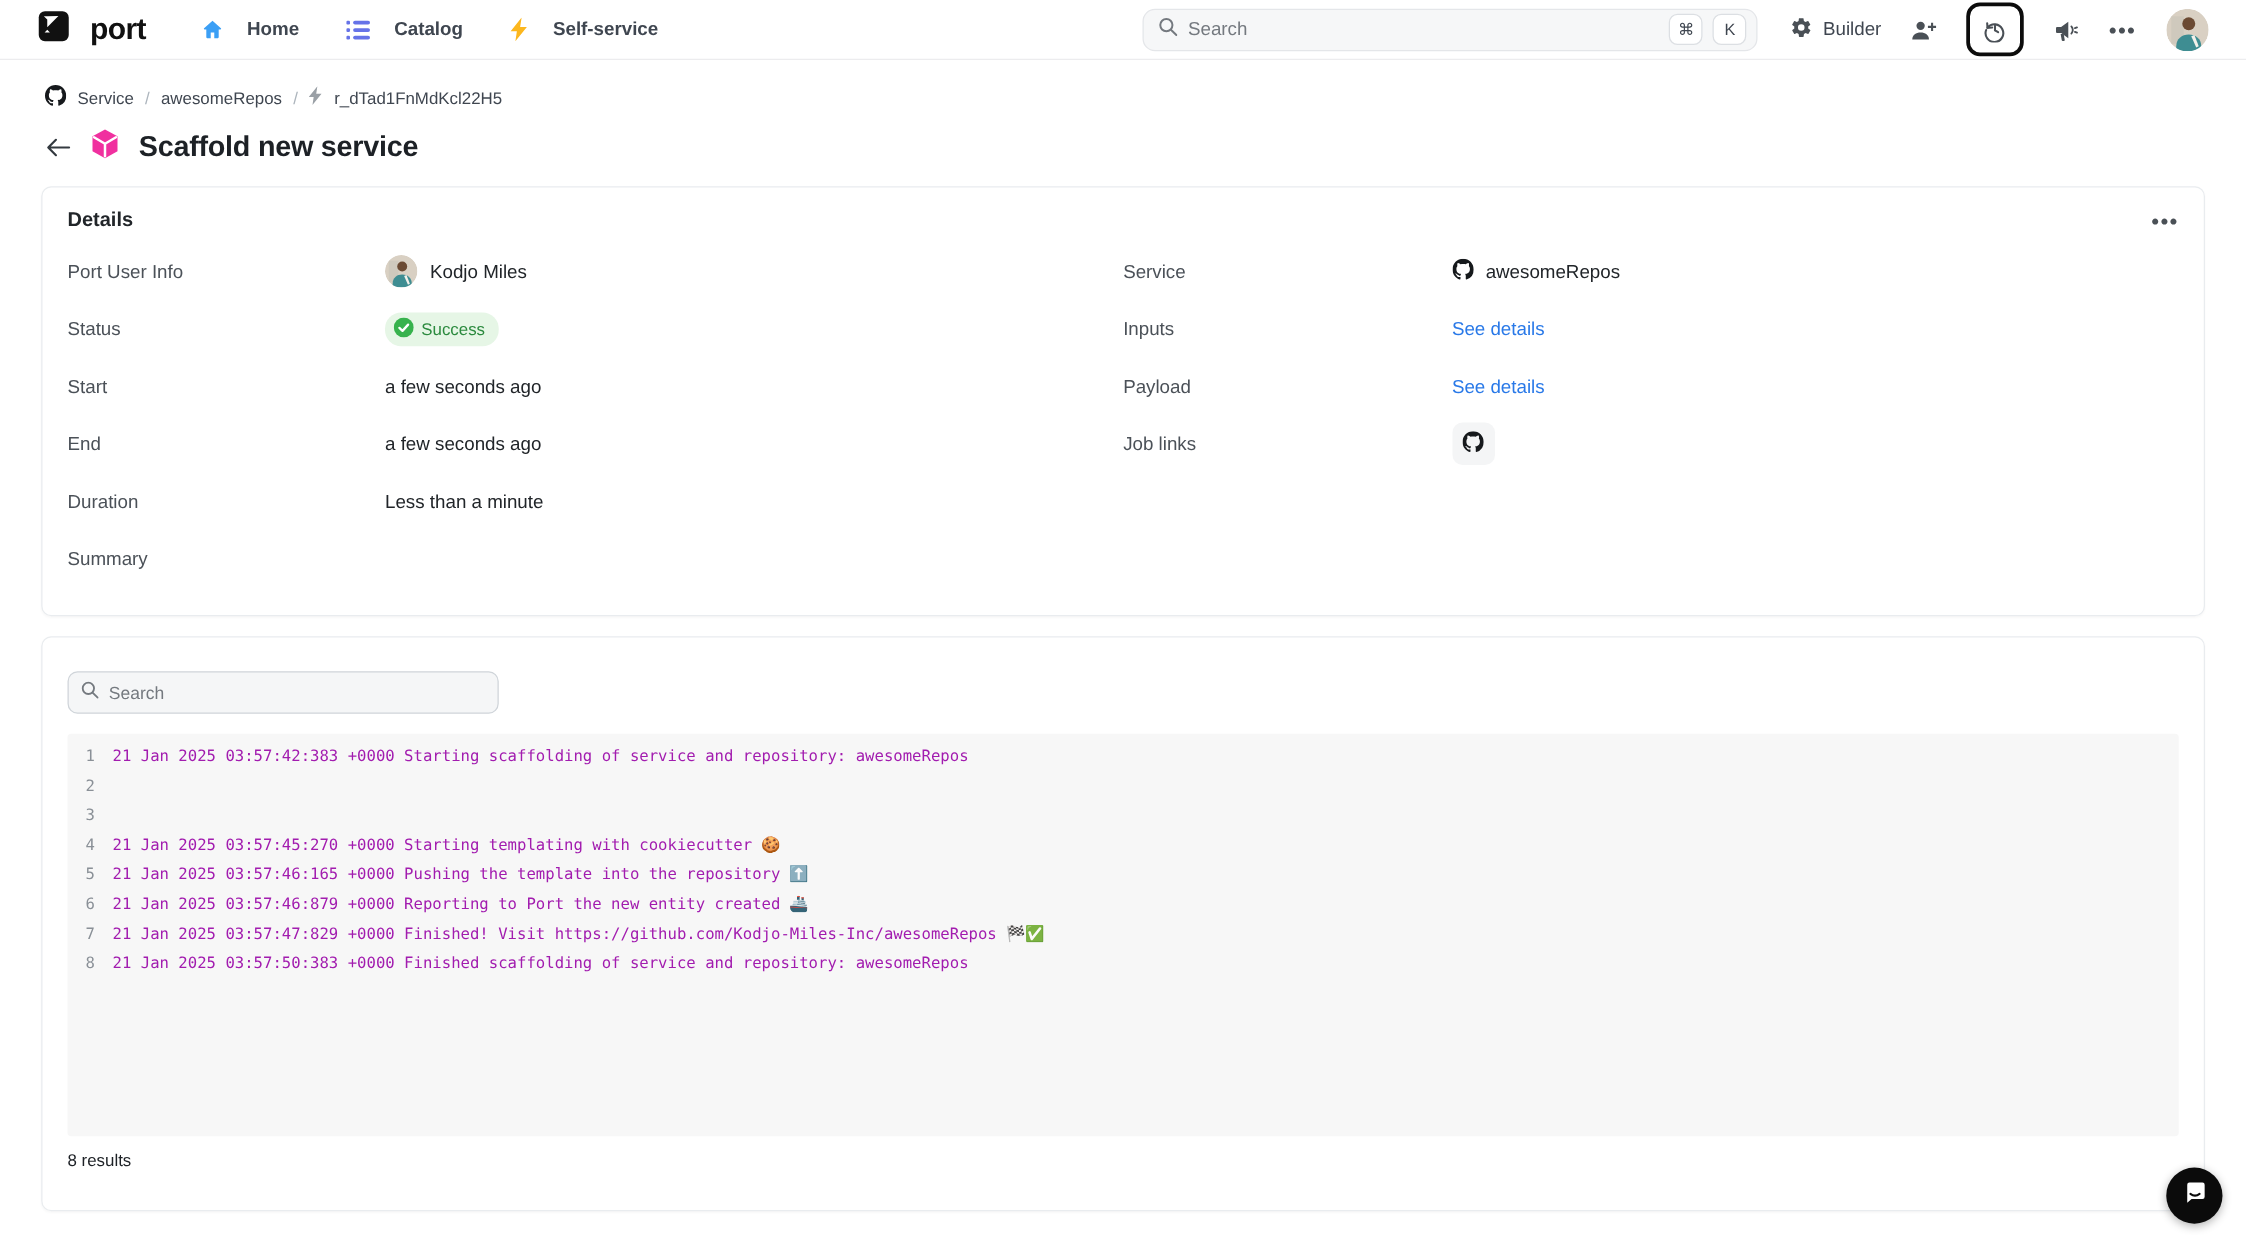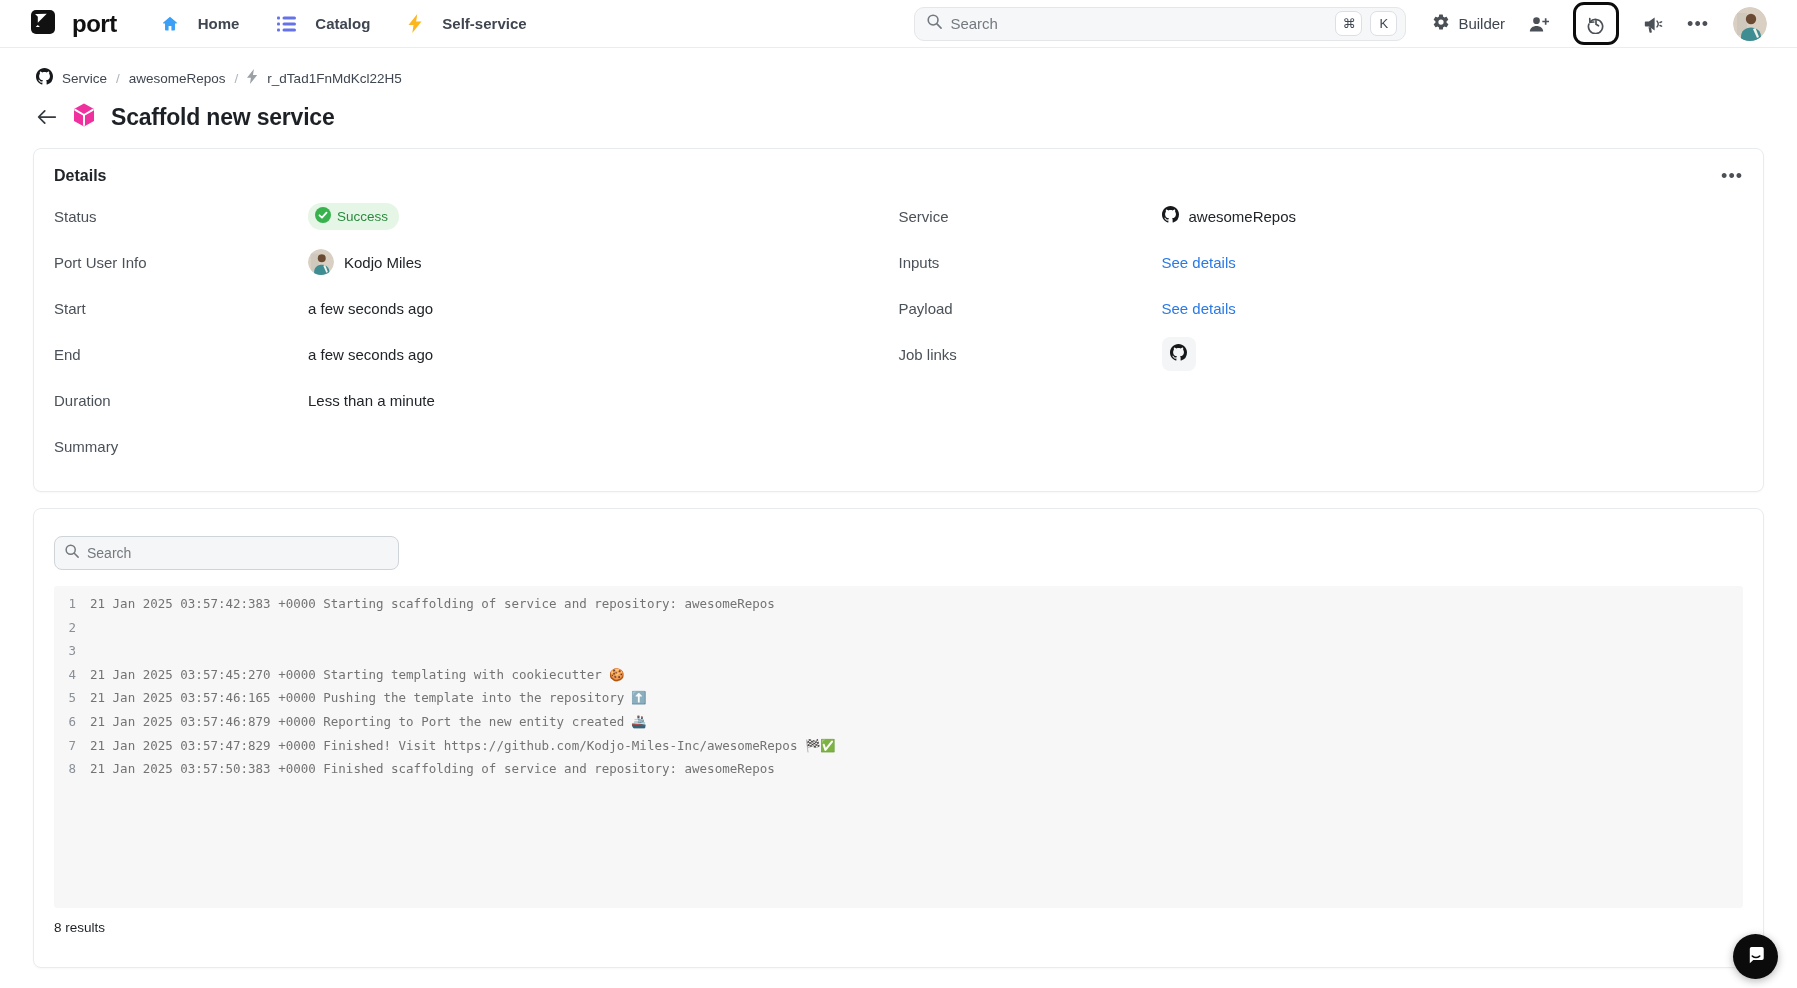--- a/index.html
+++ b/index.html
@@ -99,21 +99,21 @@
     font-size:14px; color:#343a40; font-family:inherit;
   }
   .log-search input::placeholder { color:#74797f; }
   .log-panel {
     margin-top:16px; background:#f7f7f7; border-radius:3px;
     height:322px; padding:10px 0; overflow:auto;
     font-family:"DejaVu Sans Mono","Liberation Mono",monospace; font-size:12.5px;
   }
   .log-line { display:flex; align-items:baseline; height:23.6px; }
   .log-num { flex:0 0 36px; text-align:right; color:#8a9097; padding-right:14px; }
-  .log-text { color:#737373; white-space:pre;text-align:center; }
+  .log-text { color:#a21caf; white-space:pre;text-align:center; }
   .results { margin-top:12px; font-size:13.5px; color:#1d2126; }
   
   .chat-fab {
     position:absolute; right:19px; bottom:9px; width:45px; height:45px;
     background:#0b0b0b; border-radius:50%; display:flex; align-items:center;
     justify-content:center; cursor:pointer; box-shadow:0 2px 8px rgba(0,0,0,0.3);
   }
 </style>
 </head>
 <body>
@@ -263,45 +263,45 @@
 </div>
 
 <section class="card details-card">
   <div class="details-head">
     <span class="details-title">Details</span>
     <span class="dots">•••</span>
   </div>
   <div class="details-grid">
     <div class="dcol" id="details-left">
         <div class="drow">
-          <div class="dlabel">Status</div>
-          <div class="dvalue">
-            <span class="pill-success">
-              <span><svg width="16" height="16" viewBox="0 0 16 16">
-                  <circle cx="8" cy="8" r="8" fill="#37b24d"></circle>
-                  <path d="M4.5 8.3 7 10.7l4.5-5" fill="none" stroke="#fff" stroke-width="1.8" stroke-linecap="round" stroke-linejoin="round"></path>
-                </svg></span>
-              <span>Success</span>
-            </span>
-          </div>
-        </div>
-        <div class="drow">
           <div class="dlabel">Port User Info</div>
           <div class="dvalue">
             <span class="avatar" style="width:26px;height:26px"><svg width="26" height="26" viewBox="0 0 34 34">
                 <circle cx="17" cy="17" r="17" fill="#d9d0c3"></circle>
                 <rect x="4" y="6" width="10" height="22" fill="#cfc9bd"></rect>
                 <circle cx="18" cy="12" r="5.2" fill="#6b4a33"></circle>
                 <path d="M8 30c0-6 4.4-9.5 10-9.5S28 24 28 30v4H8v-4z" fill="#3e8d92"></path>
                 <path d="M20 22l4 9 2-1-3.5-9z" fill="#f2f0ea"></path>
               </svg></span>
             <span>Kodjo Miles</span>
           </div>
         </div>
         <div class="drow">
+          <div class="dlabel">Status</div>
+          <div class="dvalue">
+            <span class="pill-success">
+              <span><svg width="16" height="16" viewBox="0 0 16 16">
+                  <circle cx="8" cy="8" r="8" fill="#37b24d"></circle>
+                  <path d="M4.5 8.3 7 10.7l4.5-5" fill="none" stroke="#fff" stroke-width="1.8" stroke-linecap="round" stroke-linejoin="round"></path>
+                </svg></span>
+              <span>Success</span>
+            </span>
+          </div>
+        </div>
+        <div class="drow">
           <div class="dlabel">Start</div>
           <div class="dvalue">a few seconds ago</div>
         </div>
         <div class="drow">
           <div class="dlabel">End</div>
           <div class="dvalue">a few seconds ago</div>
         </div>
         <div class="drow">
           <div class="dlabel">Duration</div>
           <div class="dvalue">Less than a minute</div>

